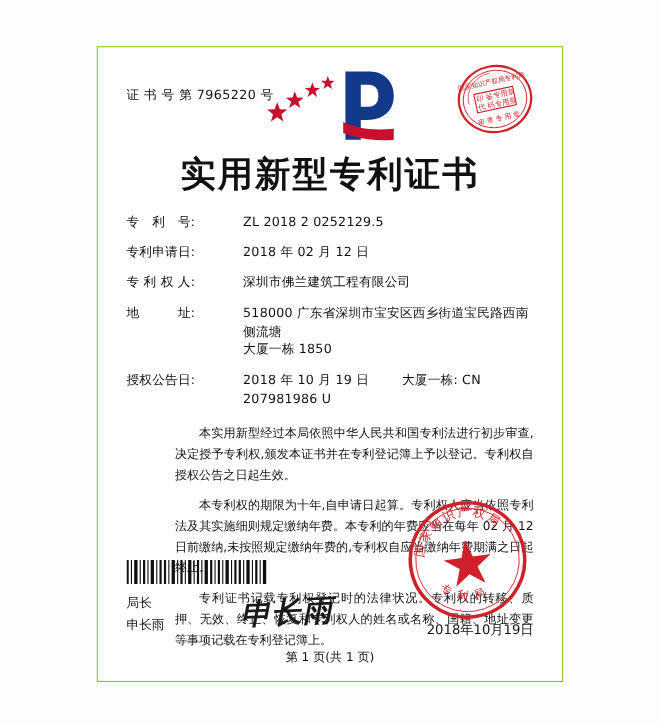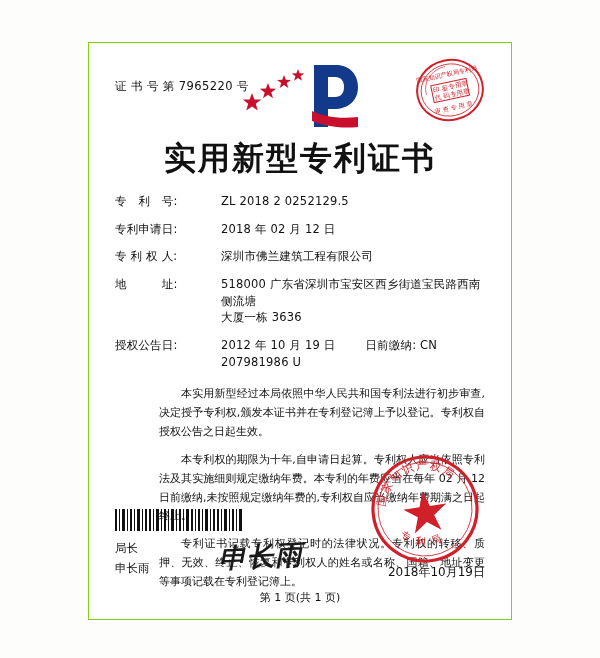--- a/index.html
+++ b/index.html
@@ -256,28 +256,28 @@
           <div class="field-value">2018 年 02 月 12 日</div>
         </div>
         <div class="field-row">
           <div class="field-label">专 利 权 人:</div>
           <div class="field-value">深圳市佛兰建筑工程有限公司</div>
         </div>
         <div class="field-row">
           <div class="field-label">地　　　址:</div>
           <div class="field-value">
             <span>518000 广东省深圳市宝安区西乡街道宝民路西南侧流塘</span>
-            <span class="line2">大厦一栋 3636</span>
+            <span class="line2">大厦一栋 1850</span>
           </div>
         </div>
         <div class="field-row">
           <div class="field-label">授权公告日:</div>
           <div class="field-value">
-            <span>2012 年 10 月 19 日</span>
-            <span style="margin-left:26px;">日前缴纳:</span>
+            <span>2018 年 10 月 19 日</span>
+            <span style="margin-left:26px;">大厦一栋:</span>
             <span>CN 207981986 U</span>
           </div>
         </div>
       </div>
 
       <div class="body-text">
         <p>本实用新型经过本局依照中华人民共和国专利法进行初步审查,决定授予专利权,颁发本证书并在专利登记簿上予以登记。专利权自授权公告之日起生效。</p>
         <p>本专利权的期限为十年,自申请日起算。专利权人应当依照专利法及其实施细则规定缴纳年费。本专利的年费应当在每年 02 月 12 日前缴纳,未按照规定缴纳年费的,专利权自应当缴纳年费期满之日起终止。</p>
         <p>专利证书记载专利权登记时的法律状况。专利权的转移、质押、无效、终止、恢复和专利权人的姓名或名称、国籍、地址变更等事项记载在专利登记簿上。</p>
       </div>

